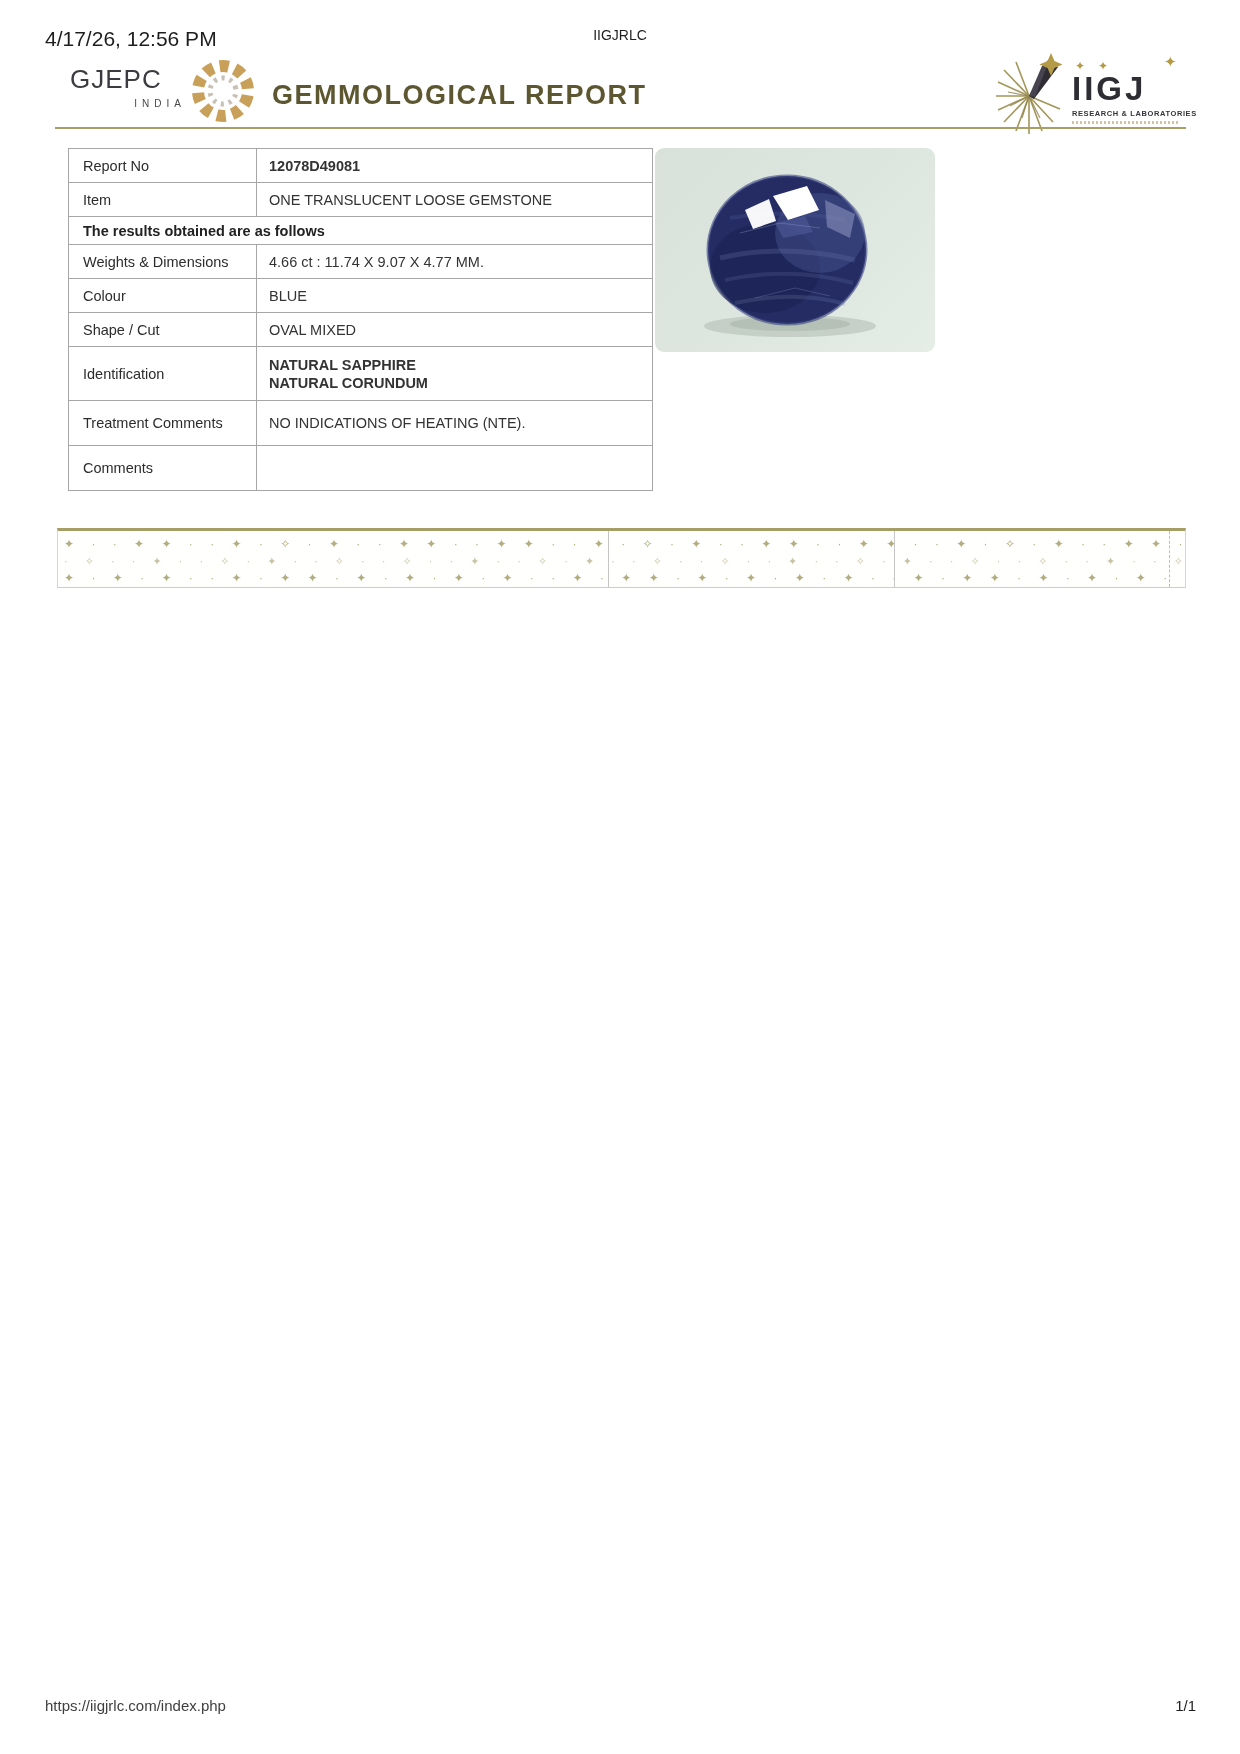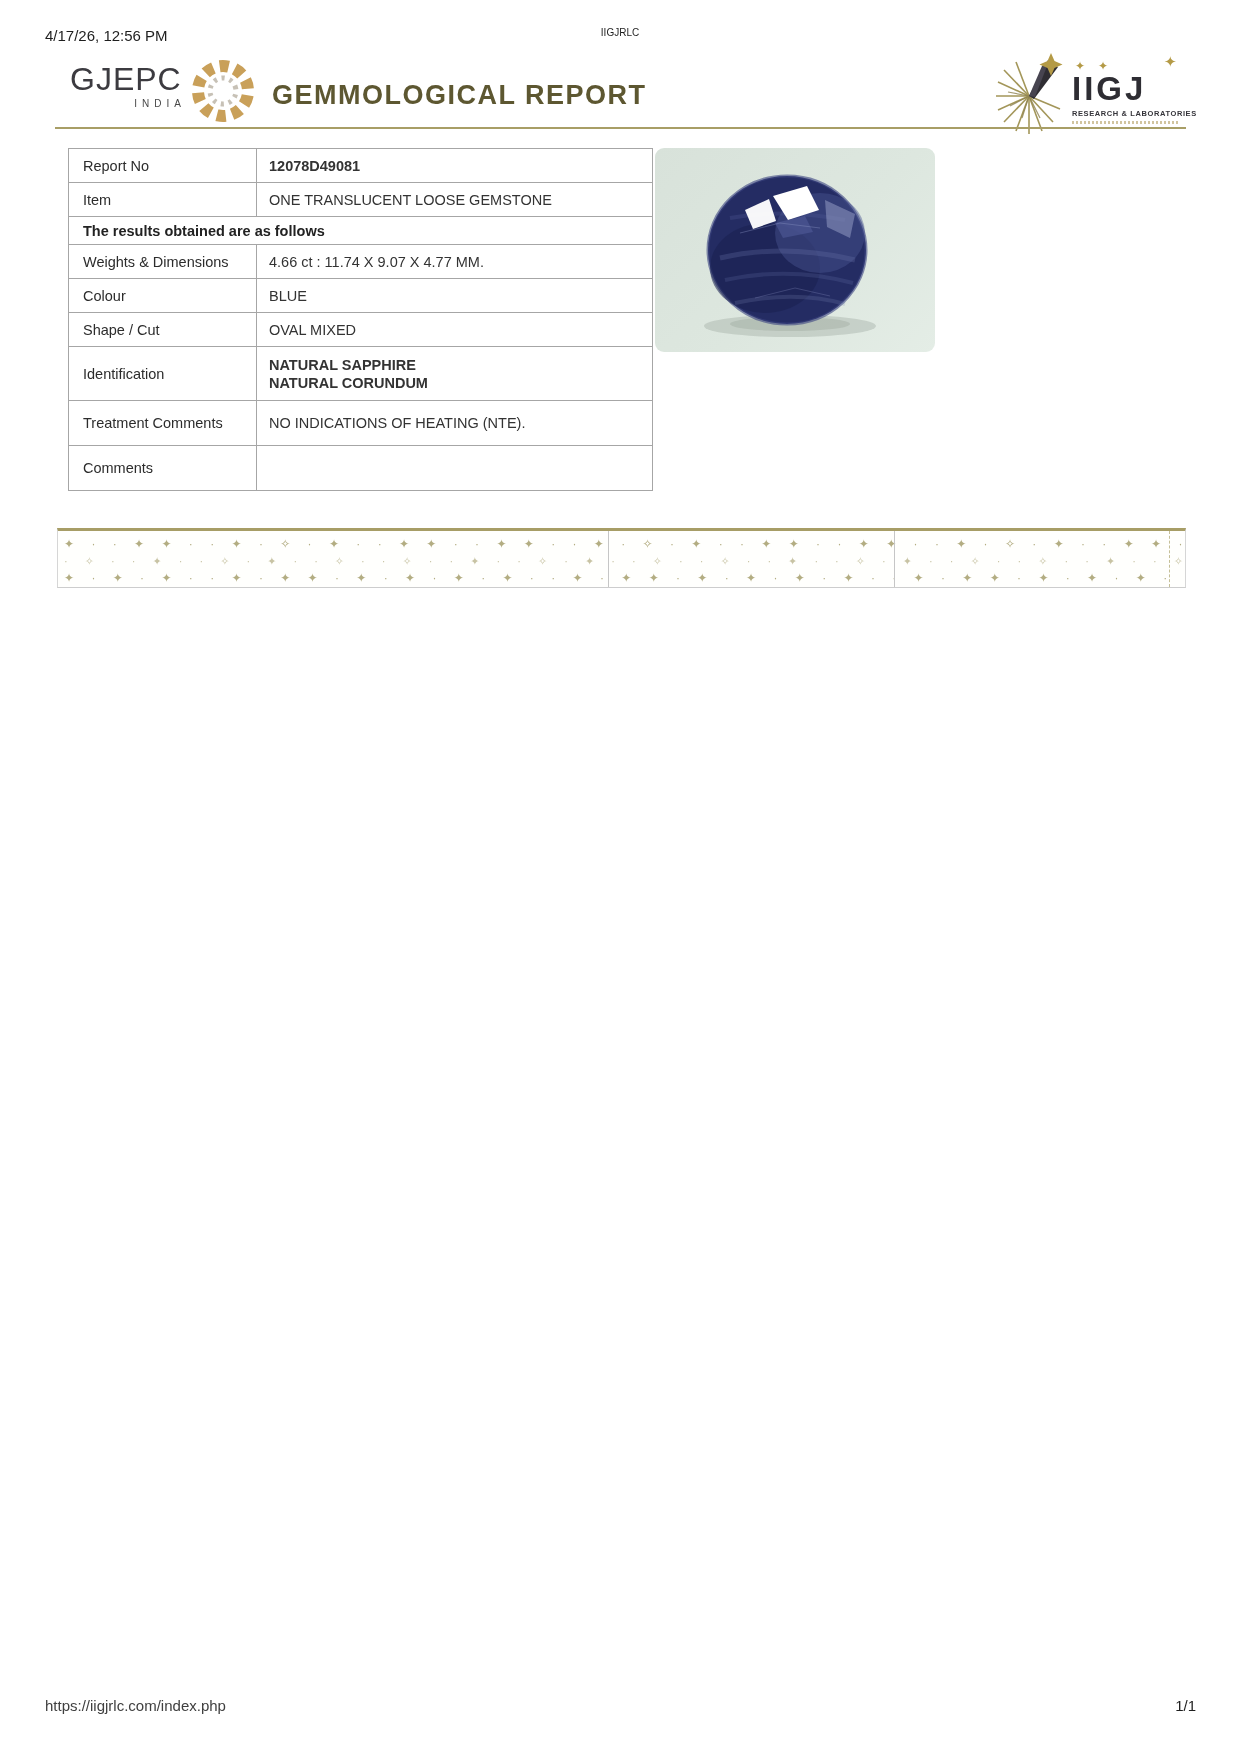--- a/index.html
+++ b/index.html
@@ -3,28 +3,28 @@
 <meta charset="utf-8">
 <style>
   * { margin:0; padding:0; box-sizing:border-box; }
   html,body { background:#ffffff; }
   .page {
     position:relative; width:1240px; height:1754px; background:#ffffff;
     font-family:"Liberation Sans", sans-serif; color:#222; overflow:hidden;
   }
 
   
-  .ph-left  { position:absolute; left:45px;  top:27px;  font-size:15px; color:#1e1e1e; }
-  .ph-center{ position:absolute; left:0; right:0; top:27px; text-align:center; font-size:10px; color:#1e1e1e; }
+  .ph-left  { position:absolute; left:45px;  top:27px;  font-size:21px; color:#1e1e1e; }
+  .ph-center{ position:absolute; left:0; right:0; top:27px; text-align:center; font-size:14px; color:#1e1e1e; }
   .pf-left  { position:absolute; left:45px;  top:1697px; font-size:15px; color:#404040; }
   .pf-right { position:absolute; right:44px; top:1697px; font-size:15px; color:#1e1e1e; }
 
   
   .gjepc-block { position:absolute; left:70px; top:62px; width:120px; }
-  .gjepc-word  { font-size:32px; font-weight:500; color:#3c3b40; letter-spacing:1px; line-height:34px; }
+  .gjepc-word  { font-size:26px; font-weight:500; color:#3c3b40; letter-spacing:1px; line-height:34px; }
   .gjepc-sub   { width:116px; text-align:right; font-size:10px; letter-spacing:5px; color:#474747; margin-top:2px; }
   .gjepc-emblem{ position:absolute; left:188px; top:55px; }
 
   .report-title{
     position:absolute; left:272px; top:80px;
     font-size:27px; font-weight:700; letter-spacing:1.5px; color:#5d5731;
   }
 
   .iigj-block   { position:absolute; left:988px; top:50px; width:200px; }
   .iigj-burst   { position:absolute; left:0; top:2px; }

